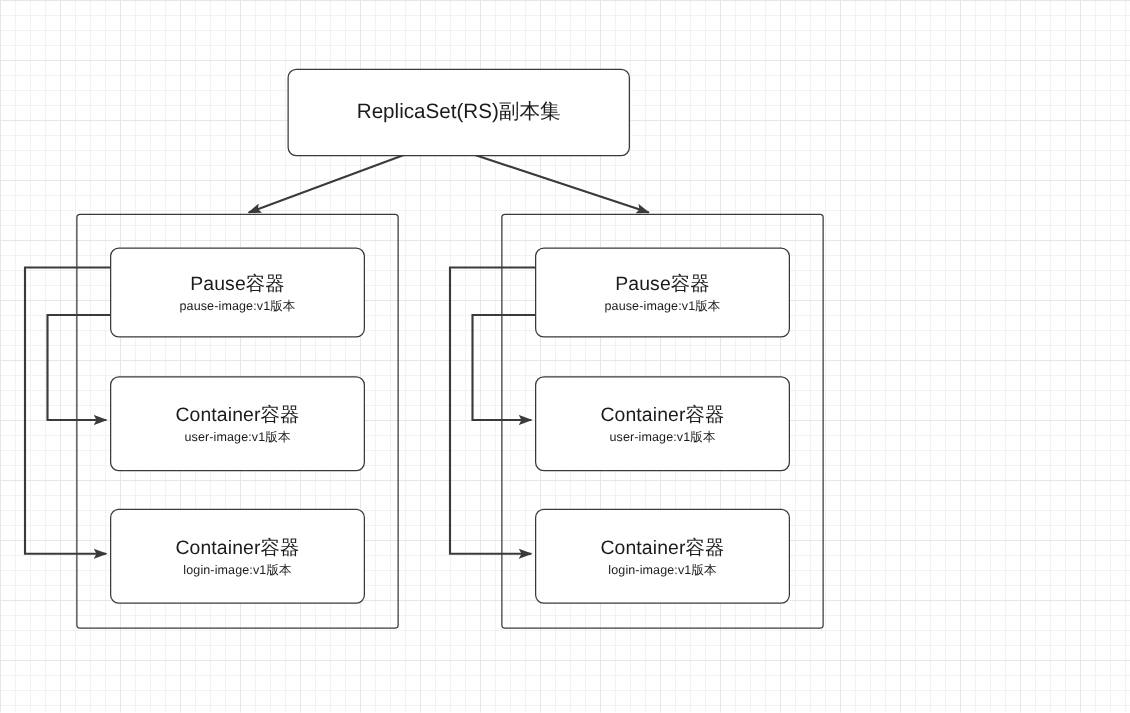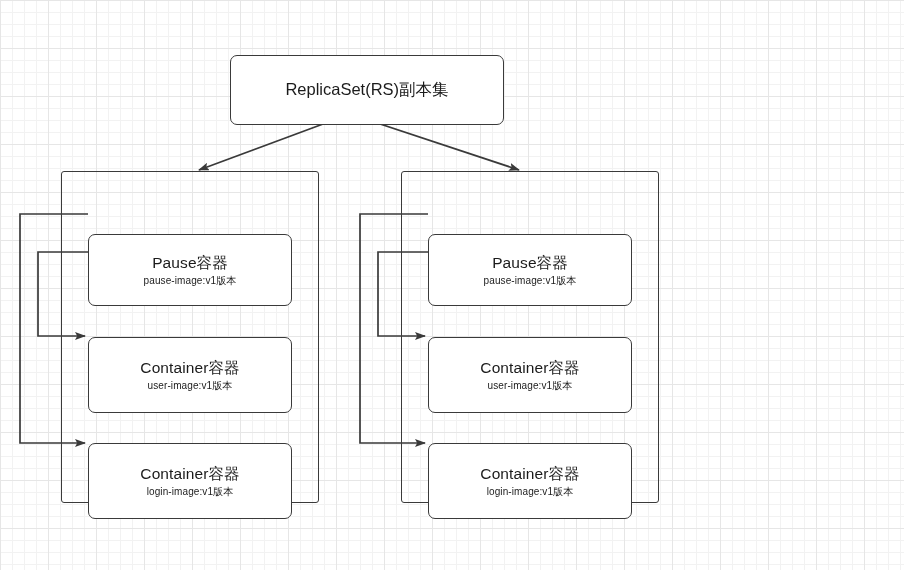--- a/index.html
+++ b/index.html
@@ -61,21 +61,20 @@
     box-sizing: border-box;
     background: #ffffff;
     border: 1.6px solid #3a3a3a;
     border-radius: 7px;
     display: flex;
     flex-direction: column;
     align-items: center;
     justify-content: center;
     color: #1b1b1b;
     text-align: center;
-    margin-top: 36px;
   }
   .line1 {
     font-size: 15.5px;
     white-space: nowrap;
     letter-spacing: 0.1px;
   }
   .line2 {
     font-size: 10px;
     white-space: nowrap;
     letter-spacing: 0.1px;

